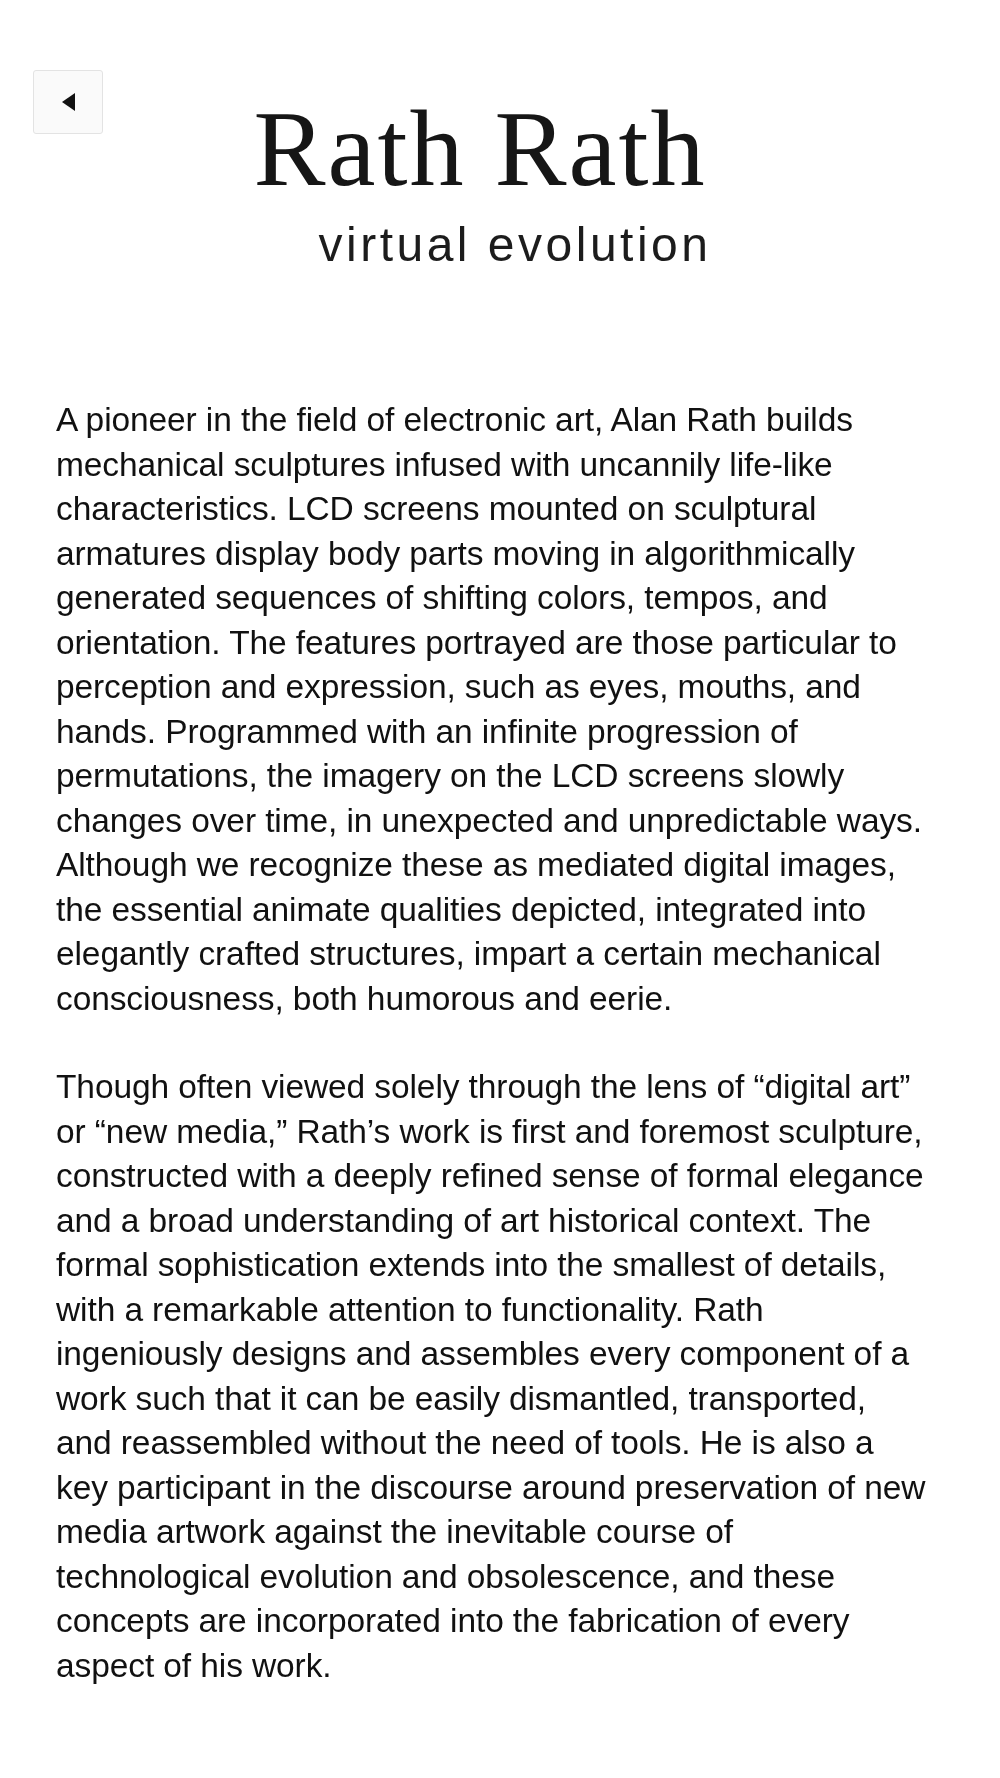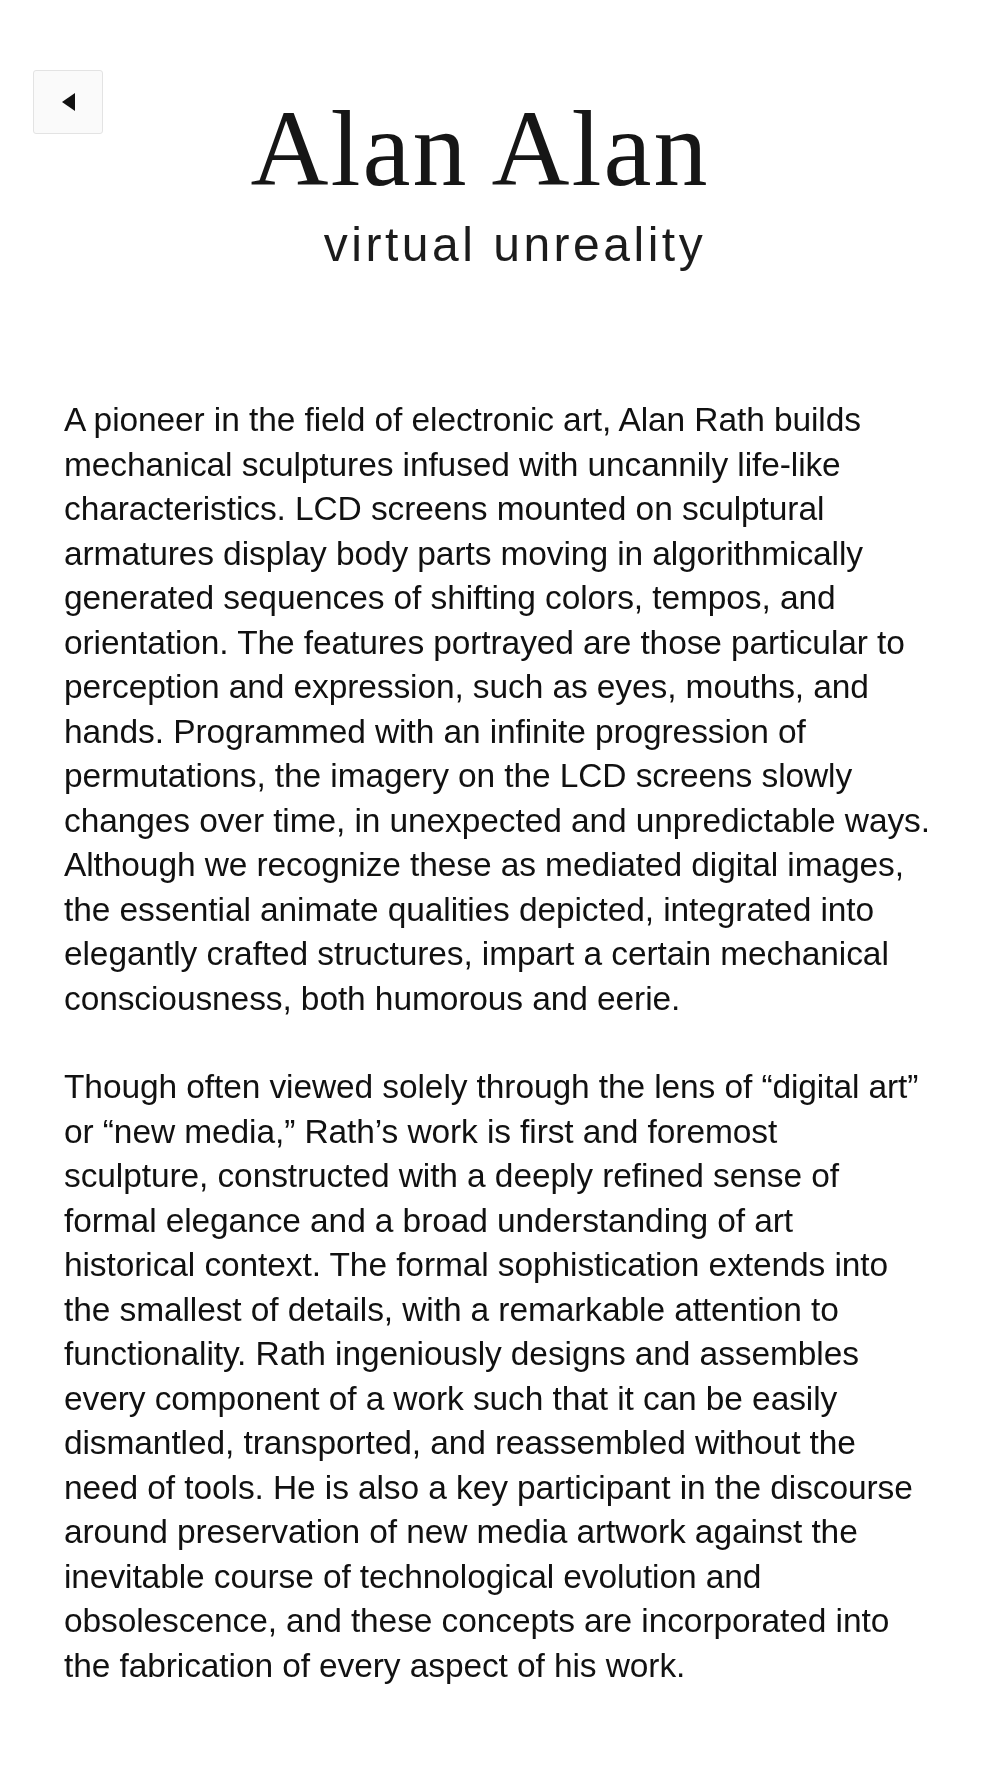--- a/index.html
+++ b/index.html
@@ -71,21 +71,21 @@
     font-weight: 300;
     font-size: 48px;
     letter-spacing: 3.5px;
     color: #1c1c1c;
     padding-left: 70px;
   }
 
   
   .body-copy {
     position: absolute;
-    left: 64px;
+    left: 56px;
     right: 70px;
     top: 398px;
   }
   .body-copy p {
     margin: 0 0 44px 0;
     font-family: "Liberation Sans", sans-serif;
     font-weight: 400;
     font-size: 33.5px;
     line-height: 44.5px;
     letter-spacing: -0.1px;
@@ -98,22 +98,22 @@
 </head>
 <body>
 
 <div class="page">
 
   <div class="back-button">
     <span class="tri"></span>
   </div>
 
   <div class="title-block">
-    <h1 class="artist-name">Alan Alan</h1>
-    <div class="subtitle">virtual unreality</div>
+    <h1 class="artist-name">Rath Rath</h1>
+    <div class="subtitle">virtual evolution</div>
   </div>
 
   <div class="body-copy">
     <p>A pioneer in the field of electronic art, Alan Rath builds mechanical sculptures infused with uncannily life-like characteristics. LCD screens mounted on sculptural armatures display body parts moving in algorithmically generated sequences of shifting colors, tempos, and orientation. The features portrayed are those particular to perception and expression, such as eyes, mouths, and hands. Programmed with an infinite progression of permutations, the imagery on the LCD screens slowly changes over time, in unexpected and unpredictable ways. Although we recognize these as mediated digital images, the essential animate qualities depicted, integrated into elegantly crafted structures, impart a certain mechanical consciousness, both humorous and eerie.</p>
     <p>Though often viewed solely through the lens of “digital art” or “new media,” Rath’s work is first and foremost sculpture, constructed with a deeply refined sense of formal elegance and a broad understanding of art historical context. The formal sophistication extends into the smallest of details, with a remarkable attention to functionality. Rath ingeniously designs and assembles every component of a work such that it can be easily dismantled, transported, and reassembled without the need of tools. He is also a key participant in the discourse around preservation of new media artwork against the inevitable course of technological evolution and obsolescence, and these concepts are incorporated into the fabrication of every aspect of his work.</p>
   </div>
 
 </div>
 
 </body></html>

